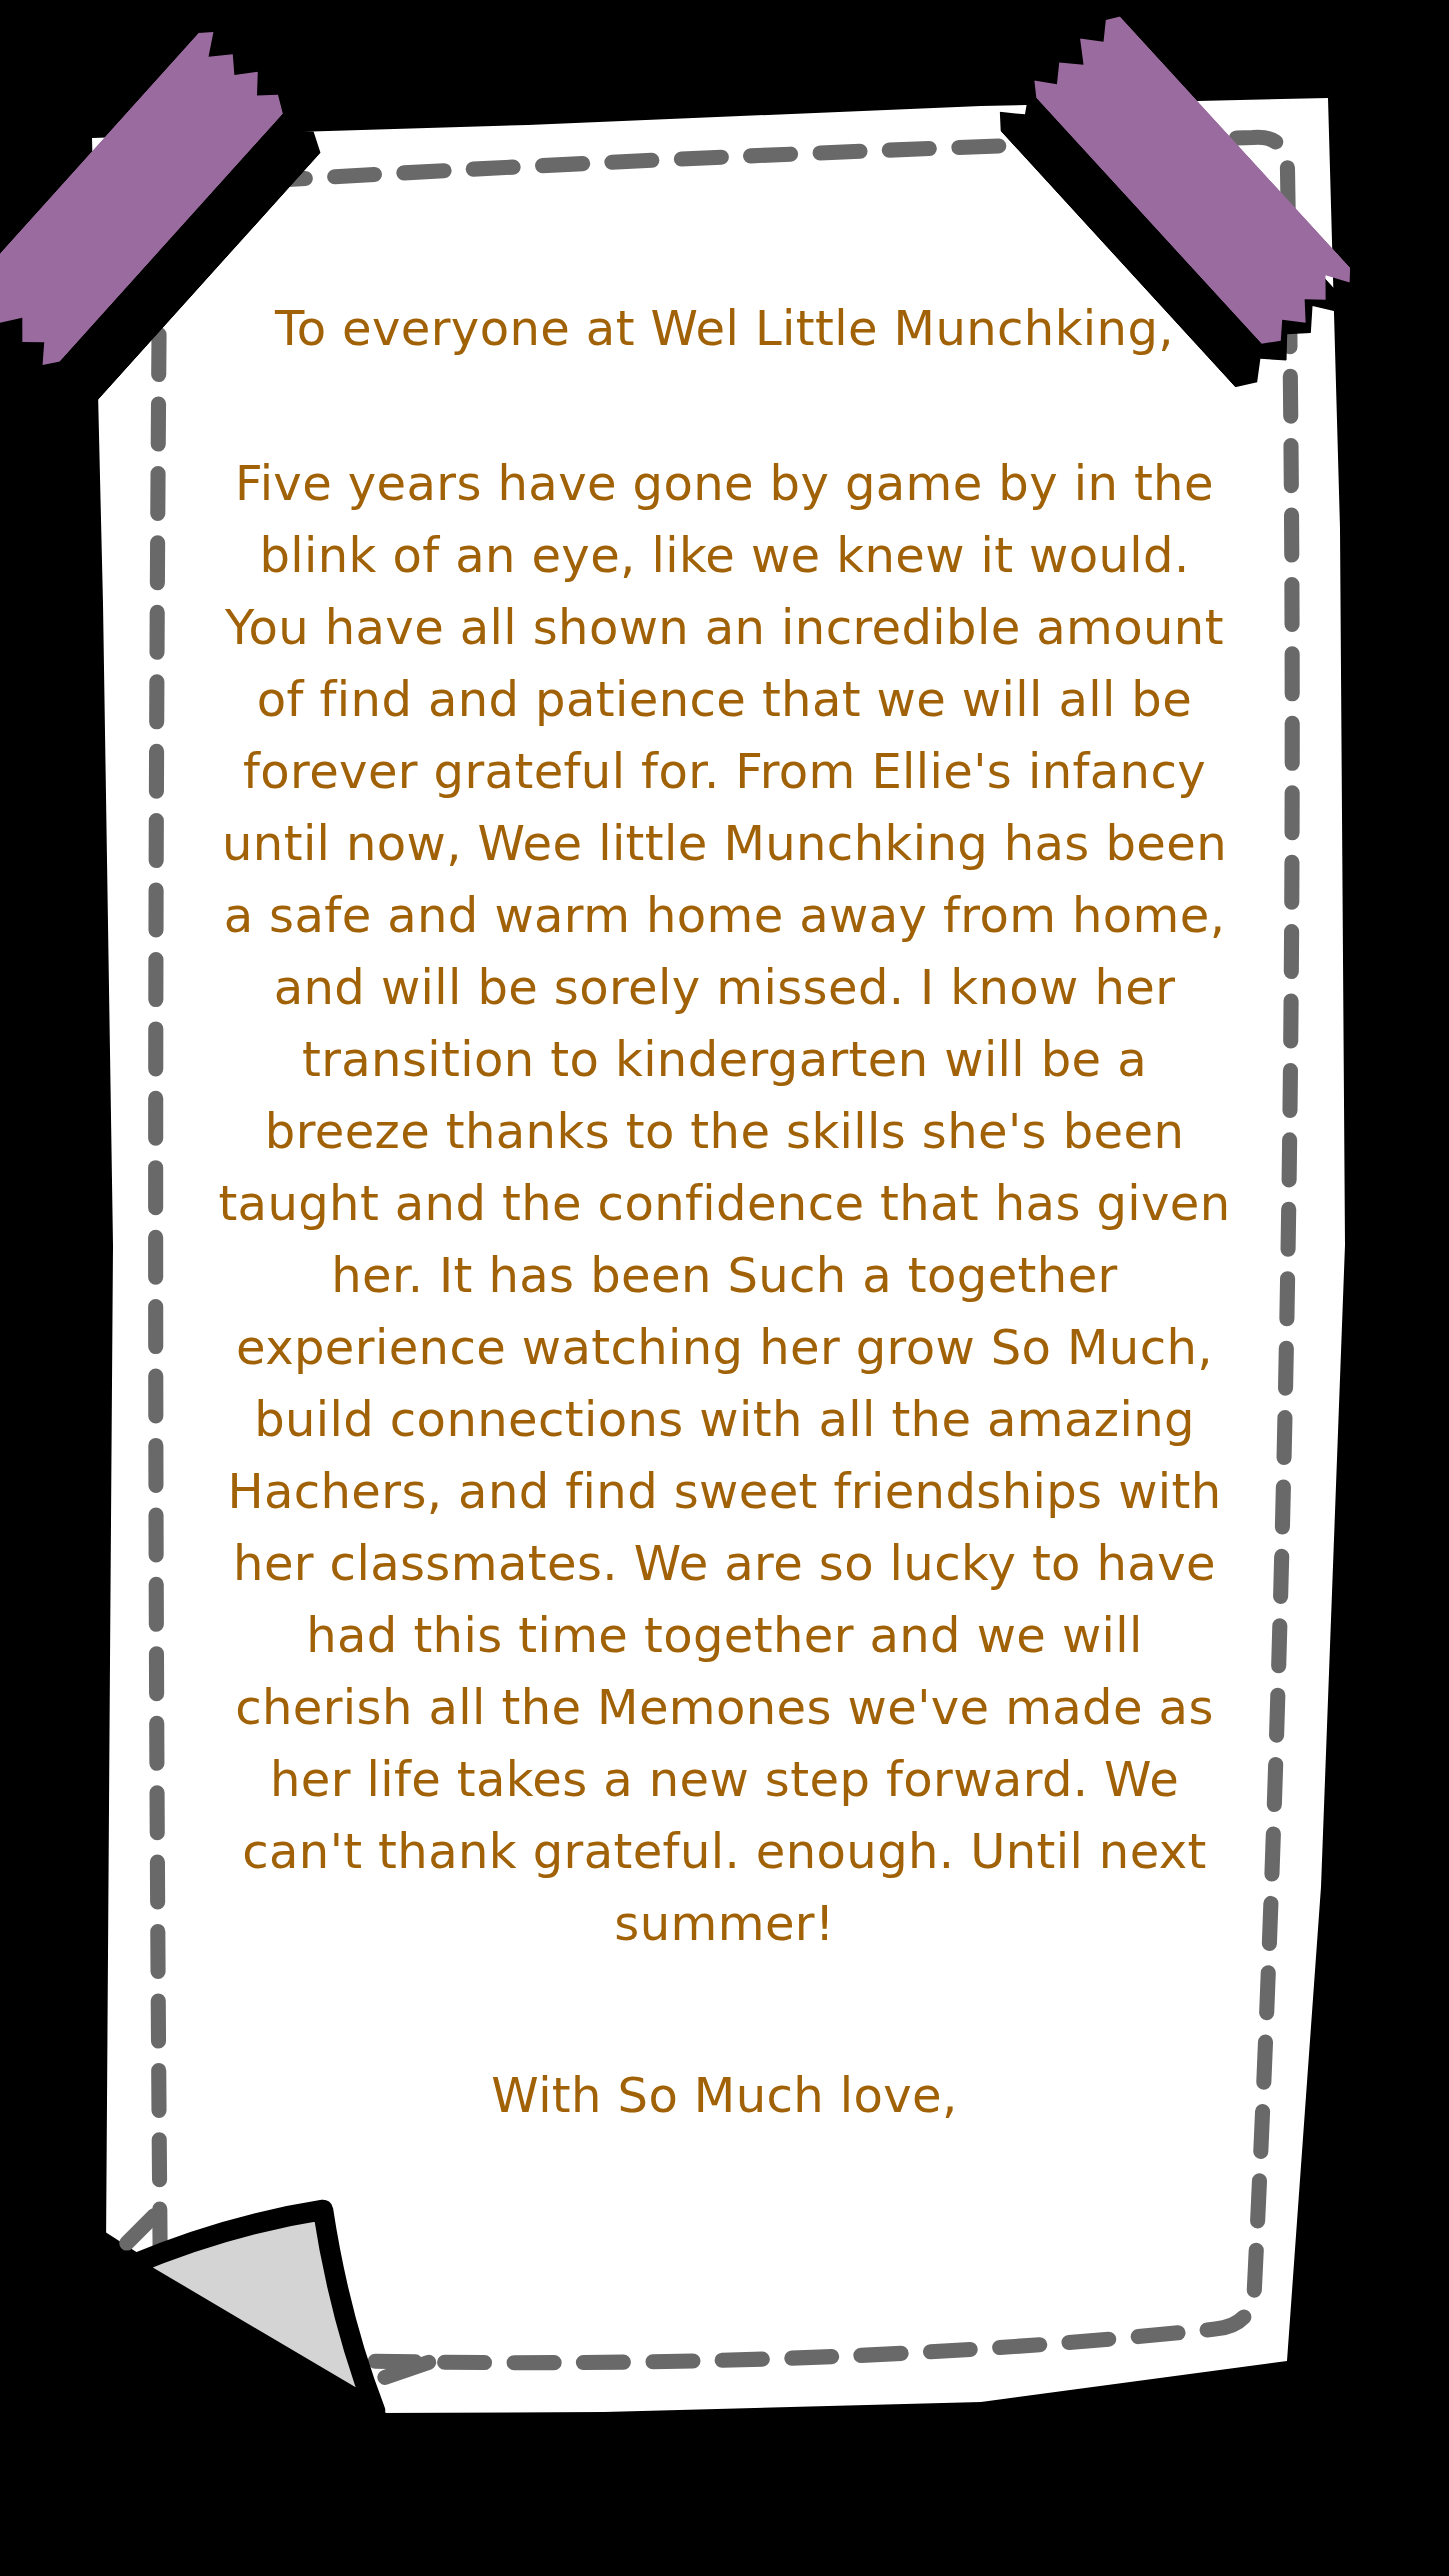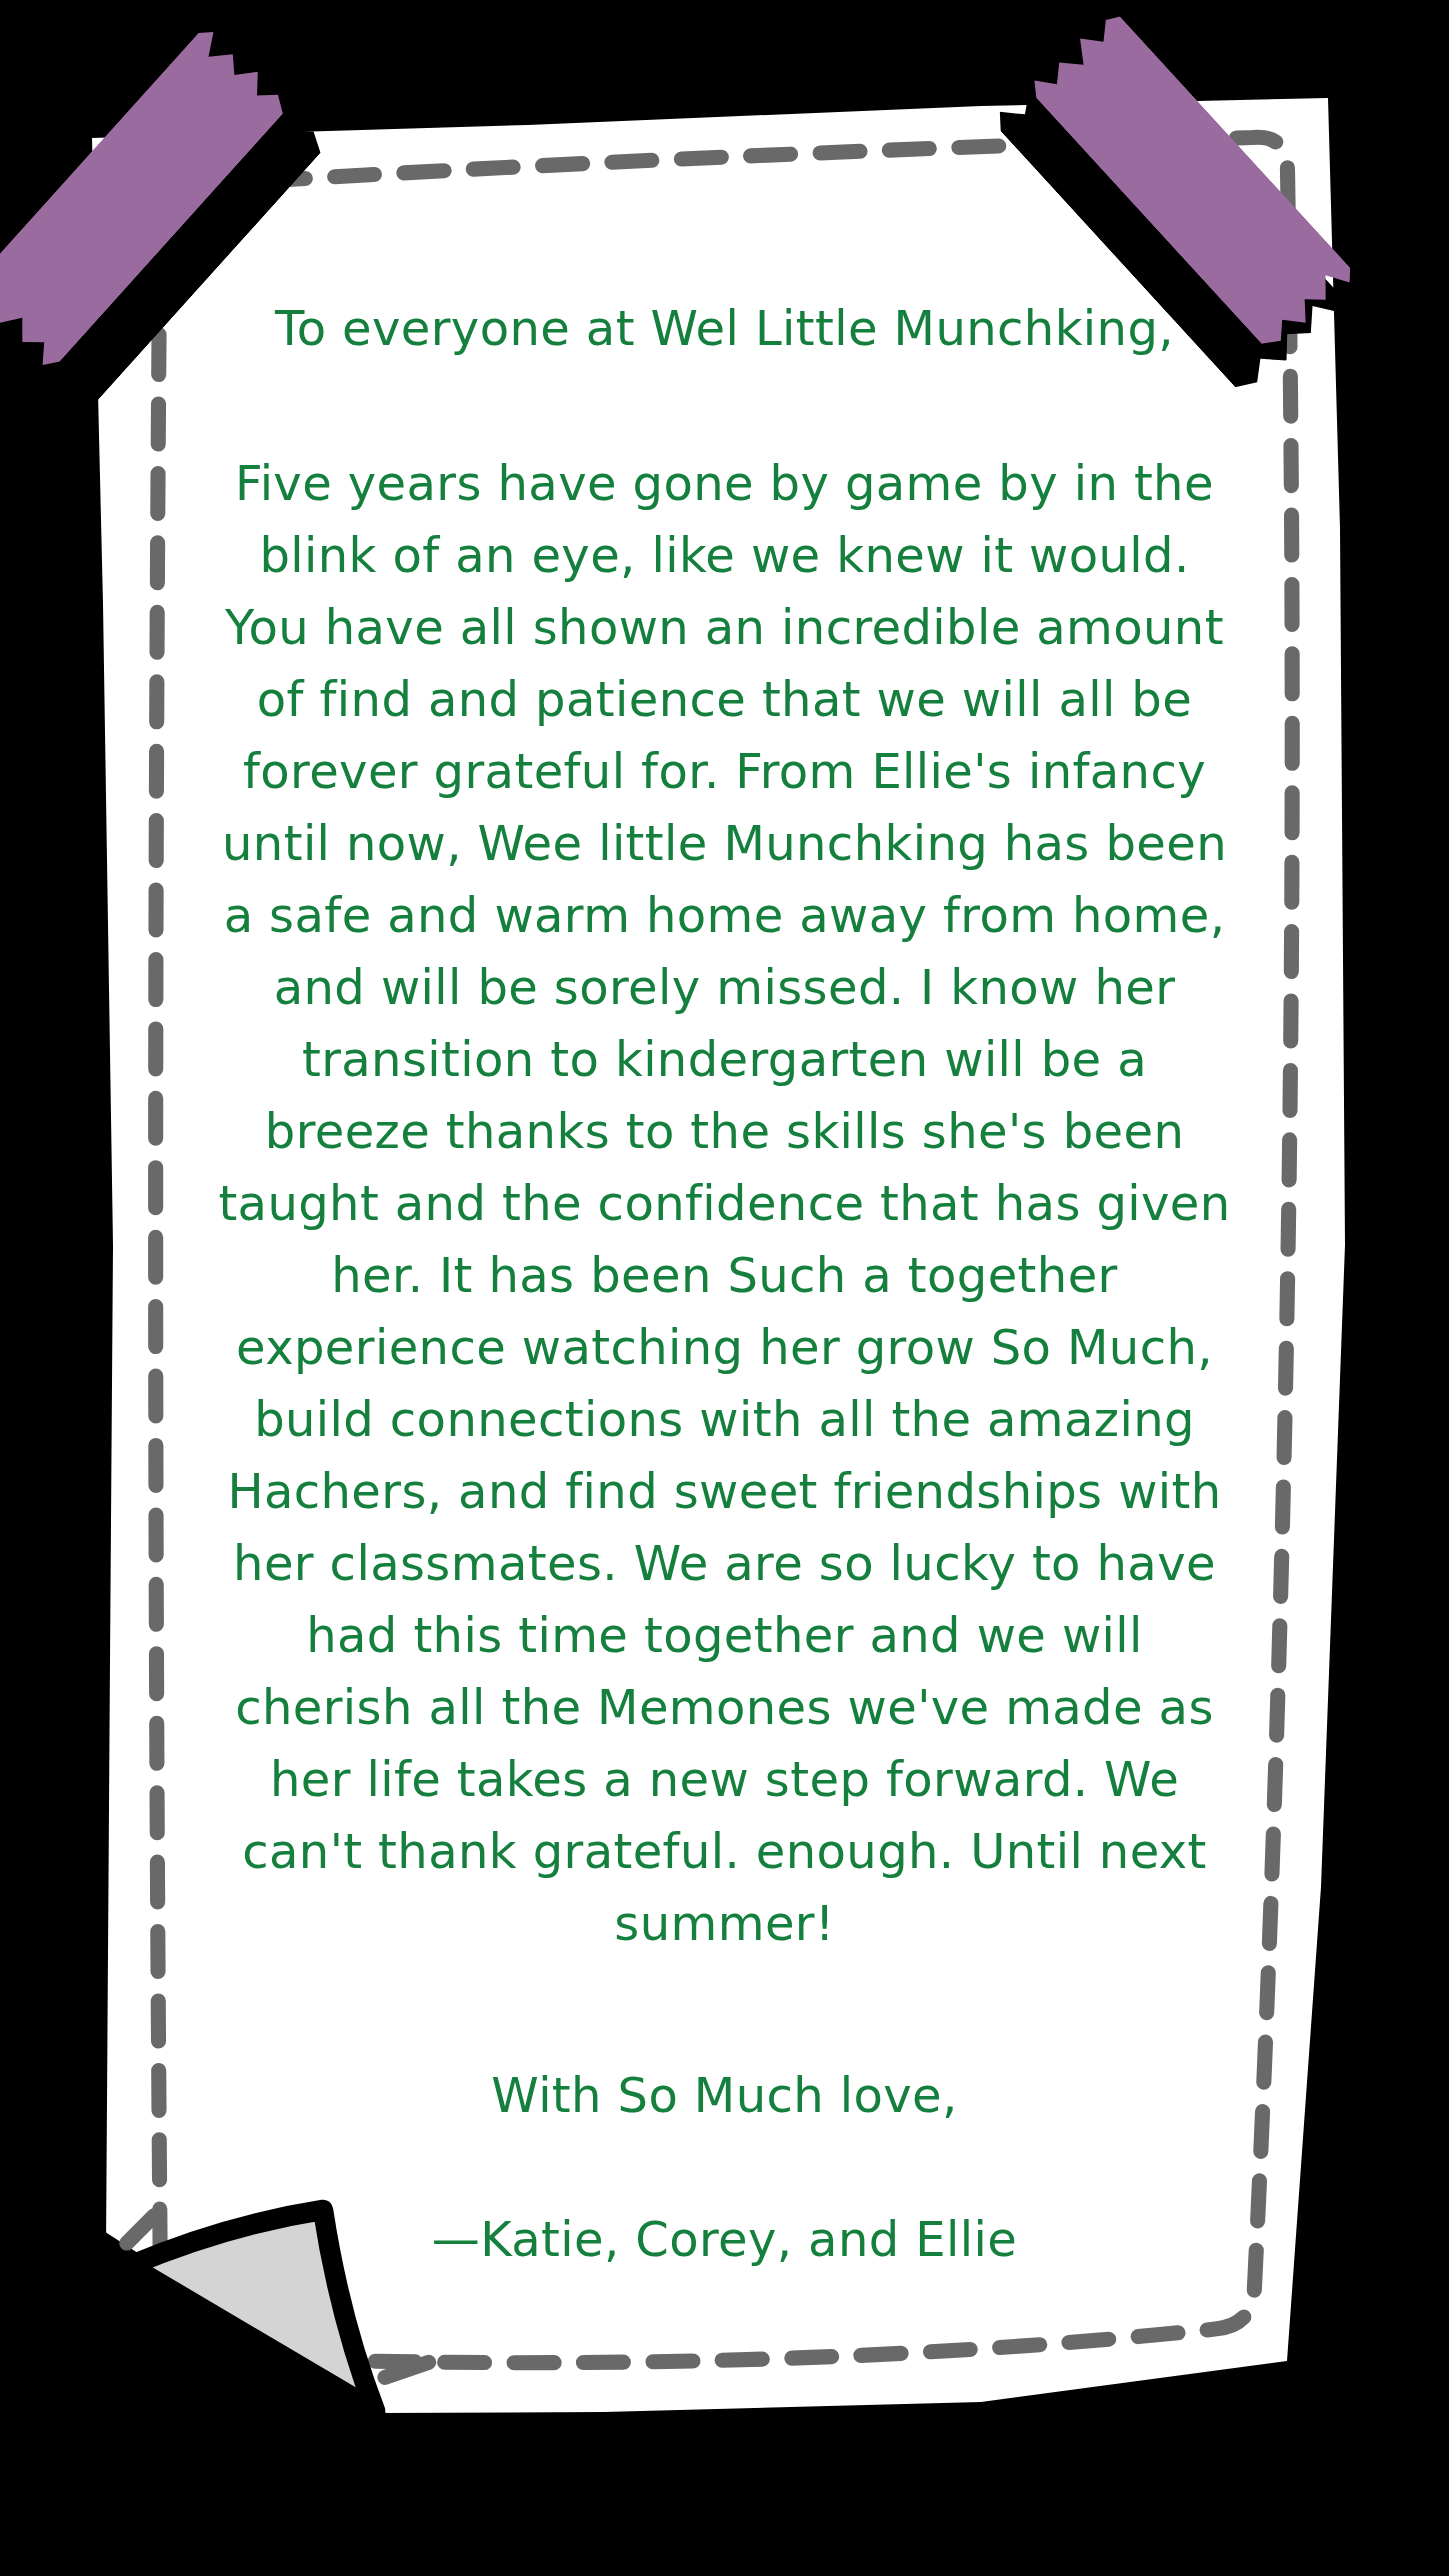--- a/index.html
+++ b/index.html
@@ -44,21 +44,21 @@
   .tape.left-tape   {left:-53px;  top:140px; transform:rotate(-48deg);}
   .tape.right-shadow{left:981px; top:142px; transform:rotate(47.5deg);}
   .tape.right-tape  {left:1011px; top:123px; transform:rotate(47.5deg);}
 </style>
 </head>
 <body>
 
 <div class="canvas" style="background-color: rgb(0, 0, 0);">
 
   <div class="paper" style="background-color: rgb(255, 255, 255);">
-    <div class="text-col" style="color: #15803d;">
+    <div class="text-col" style="color: #a16207;">
       <div class="tline heading">To everyone at Wel Little Munchking,</div>
       <div class="body">
           <div class="tline">Five years have gone by game by in the</div>
           <div class="tline">blink of an eye, like we knew it would.</div>
           <div class="tline">You have all shown an incredible amount</div>
           <div class="tline">of find and patience that we will all be</div>
           <div class="tline">forever grateful for. From Ellie's infancy</div>
           <div class="tline">until now, Wee little Munchking has been</div>
           <div class="tline">a safe and warm home away from home,</div>
           <div class="tline">and will be sorely missed. I know her</div>
@@ -70,21 +70,20 @@
           <div class="tline">build connections with all the amazing</div>
           <div class="tline">Hachers, and find sweet friendships with</div>
           <div class="tline">her classmates. We are so lucky to have</div>
           <div class="tline">had this time together and we will</div>
           <div class="tline">cherish all the Memones we've made as</div>
           <div class="tline">her life takes a new step forward. We</div>
           <div class="tline">can't thank grateful. enough. Until next</div>
           <div class="tline">summer!</div>
         </div>
       <div class="tline closing">With So Much love,</div>
-      <div class="tline signature">—Katie, Corey, and Ellie</div>
     </div>
   </div>
 
   <svg class="overlay" width="1449" height="2576" viewBox="0 0 1920 3413">
 
     <path d="M 260,245
              Q 900,205 1660,182
              Q 1705,178 1706,225
              Q 1730,1650 1662,3035
              Q 1658,3082 1610,3086

